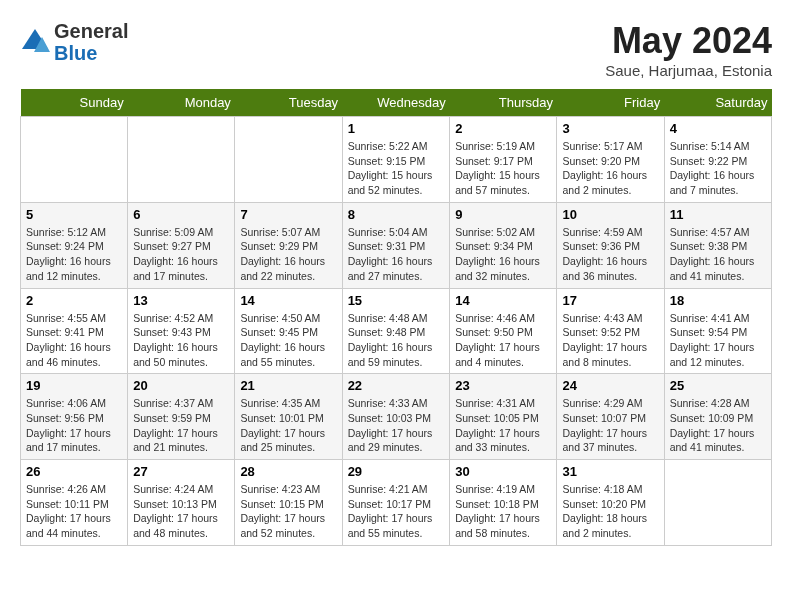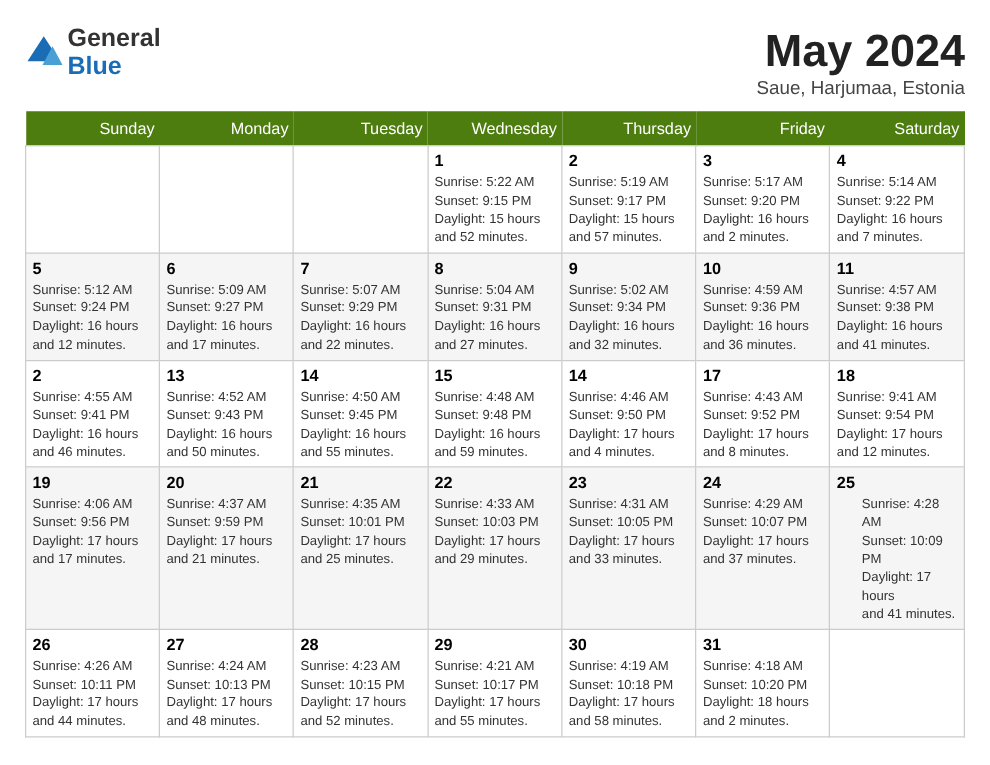--- a/index.html
+++ b/index.html
@@ -236,21 +236,21 @@
         </td>
         <td>
           <span class="day-num">17</span>
           <div class="day-info" style="white-space: pre-line;">Sunrise: 4:43 AM
 Sunset: 9:52 PM
 Daylight: 17 hours
 and 8 minutes.</div>
         </td>
         <td>
           <span class="day-num">18</span>
-          <div class="day-info" style="white-space: pre-line;">Sunrise: 9:41 AM
+          <div class="day-info" style="white-space: pre-line;">Sunrise: 4:41 AM
 Sunset: 9:54 PM
 Daylight: 17 hours
 and 12 minutes.</div>
         </td>
       </tr>
       <tr>
         <td>
           <span class="day-num">19</span>
           <div class="day-info" style="white-space: pre-line;">Sunrise: 4:06 AM
 Sunset: 9:56 PM
@@ -287,21 +287,21 @@
         </td>
         <td>
           <span class="day-num">24</span>
           <div class="day-info" style="white-space: pre-line;">Sunrise: 4:29 AM
 Sunset: 10:07 PM
 Daylight: 17 hours
 and 37 minutes.</div>
         </td>
         <td>
           <span class="day-num">25</span>
-          <div class="day-info" style="white-space: pre-line; margin-left: 20px;">Sunrise: 4:28 AM
+          <div class="day-info" style="white-space: pre-line;">Sunrise: 4:28 AM
 Sunset: 10:09 PM
 Daylight: 17 hours
 and 41 minutes.</div>
         </td>
       </tr>
       <tr>
         <td>
           <span class="day-num">26</span>
           <div class="day-info" style="white-space: pre-line;">Sunrise: 4:26 AM
 Sunset: 10:11 PM

